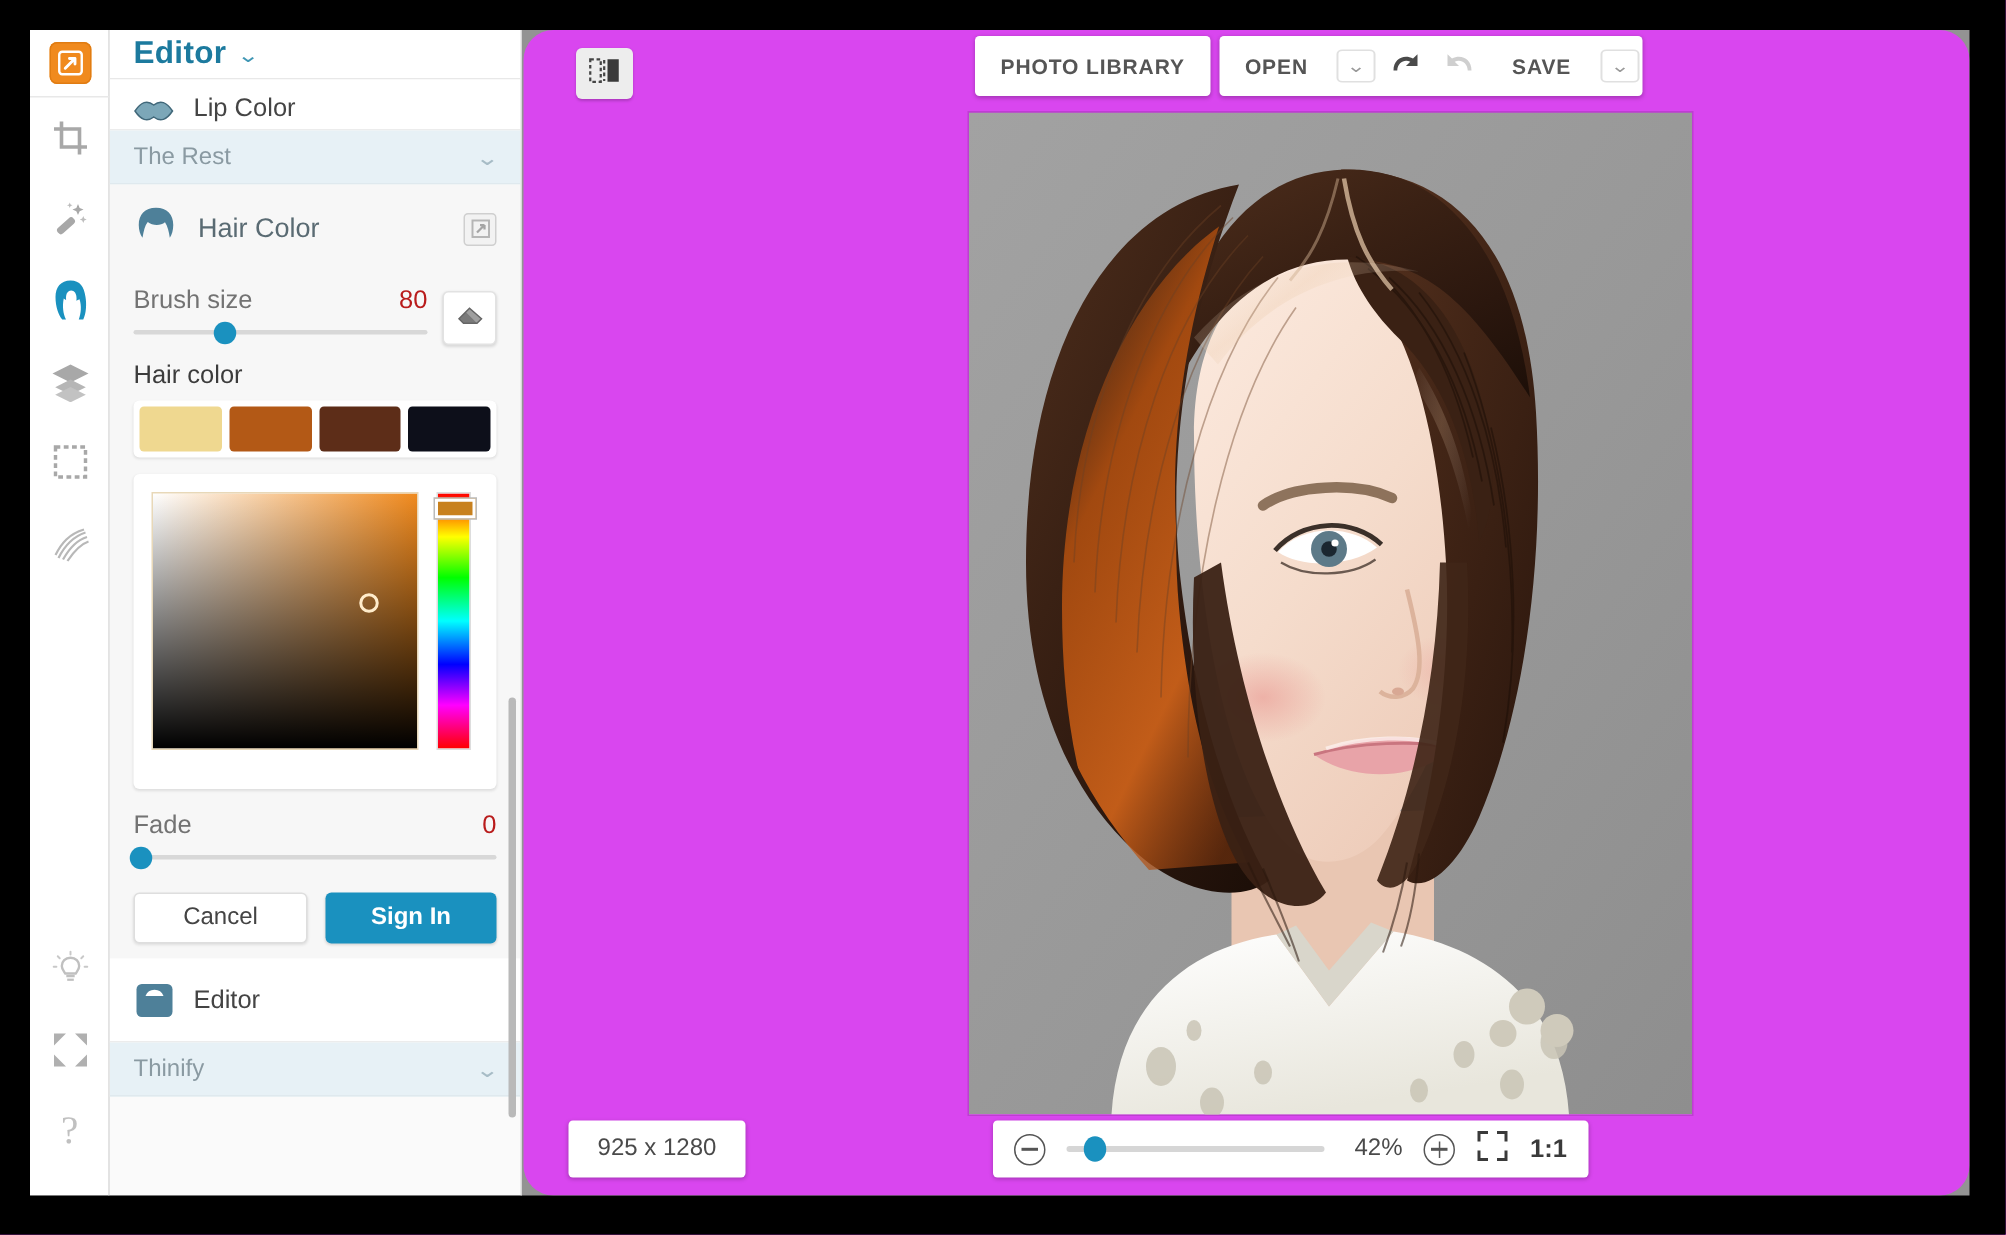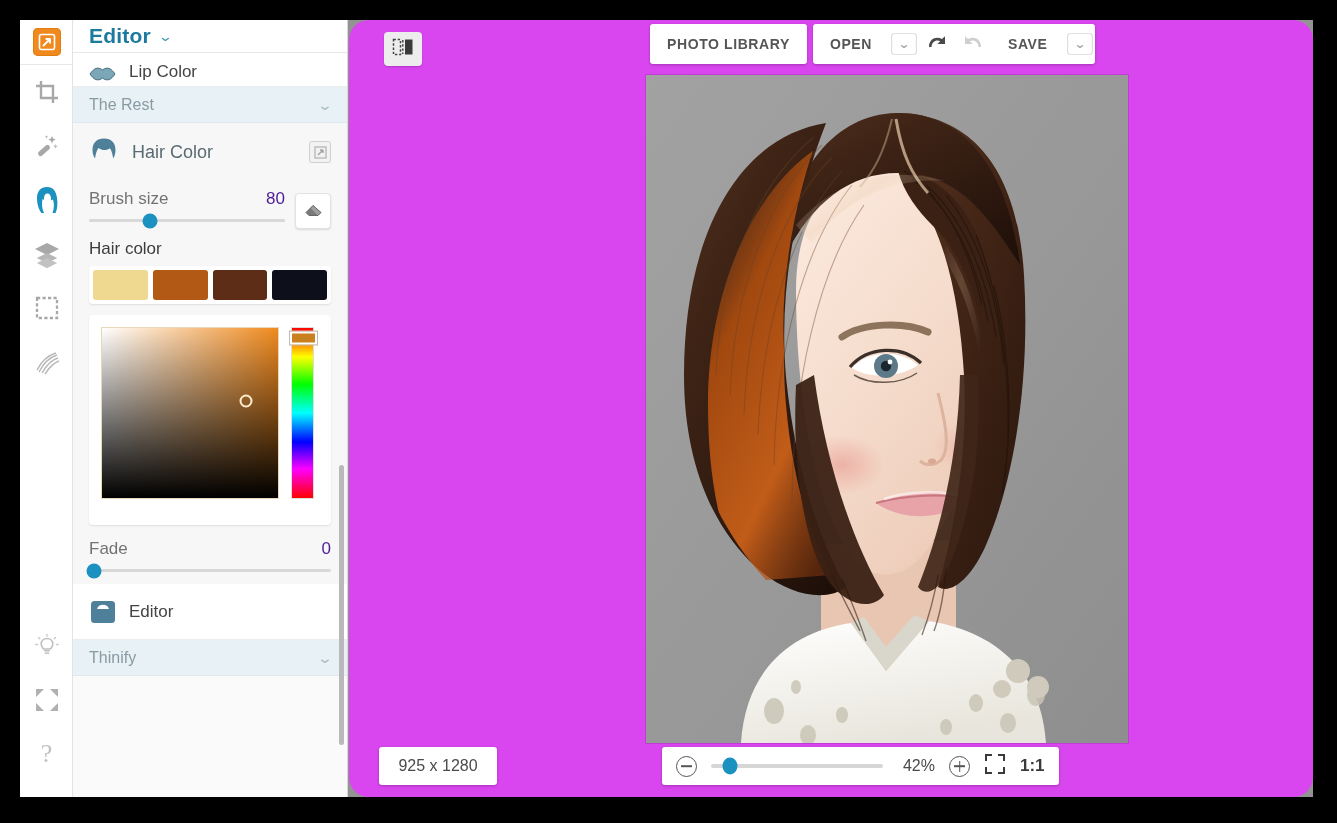--- a/index.html
+++ b/index.html
@@ -101,21 +101,21 @@
     width: 22px; height: 22px; border: 1px solid #cfcfcf; border-radius: 3px;
     background: #f2f2f2; display: flex; align-items: center; justify-content: center;
     cursor: pointer;
   }
 
   .slider-label-row {
     display: flex; align-items: baseline; justify-content: space-between;
     margin-bottom: 6px;
   }
   .sl-name { font-size: 17px; color: #737373; }
-  .sl-val  { font-size: 17px; color: #4c1d95; }
+  .sl-val  { font-size: 17px; color: #b91c1c; }
 
   .brush-block { display: flex; align-items: flex-start; gap: 10px; }
   .brush-left { flex: 1; }
   .eraser-btn {
     width: 36px; height: 36px; background: #fff; border-radius: 4px;
     border: 1px solid #e2e2e2; box-shadow: 0 1px 2px rgba(0,0,0,.12);
     display: flex; align-items: center; justify-content: center; cursor: pointer;
     margin-top: 4px;
   }
 
@@ -462,20 +462,24 @@
       <div style="margin-top:14px;">
         <div class="slider-label-row">
           <span class="sl-name">Fade</span>
           <span class="sl-val">0</span>
         </div>
         <div class="track">
           <div class="knob" id="fade-knob" style="left: 2%;"></div>
         </div>
       </div>
 
+      <div class="btn-row">
+        <div class="btn btn-cancel">Cancel</div>
+        <div class="btn btn-primary">Sign In</div>
+      </div>
     </div>
 
     <div class="list-row" style="height:56px;">
       <span class="ic">
         <svg width="28" height="28" viewBox="0 0 28 28">
           <rect x="2" y="3" width="24" height="22" rx="3.5" fill="#4E8099"></rect>
           <path d="M8 11 A6.4 6.4 0 0 1 20 11 Z" fill="#ffffff"></path>
         </svg>
       </span>
       <span class="lbl">Editor</span>

